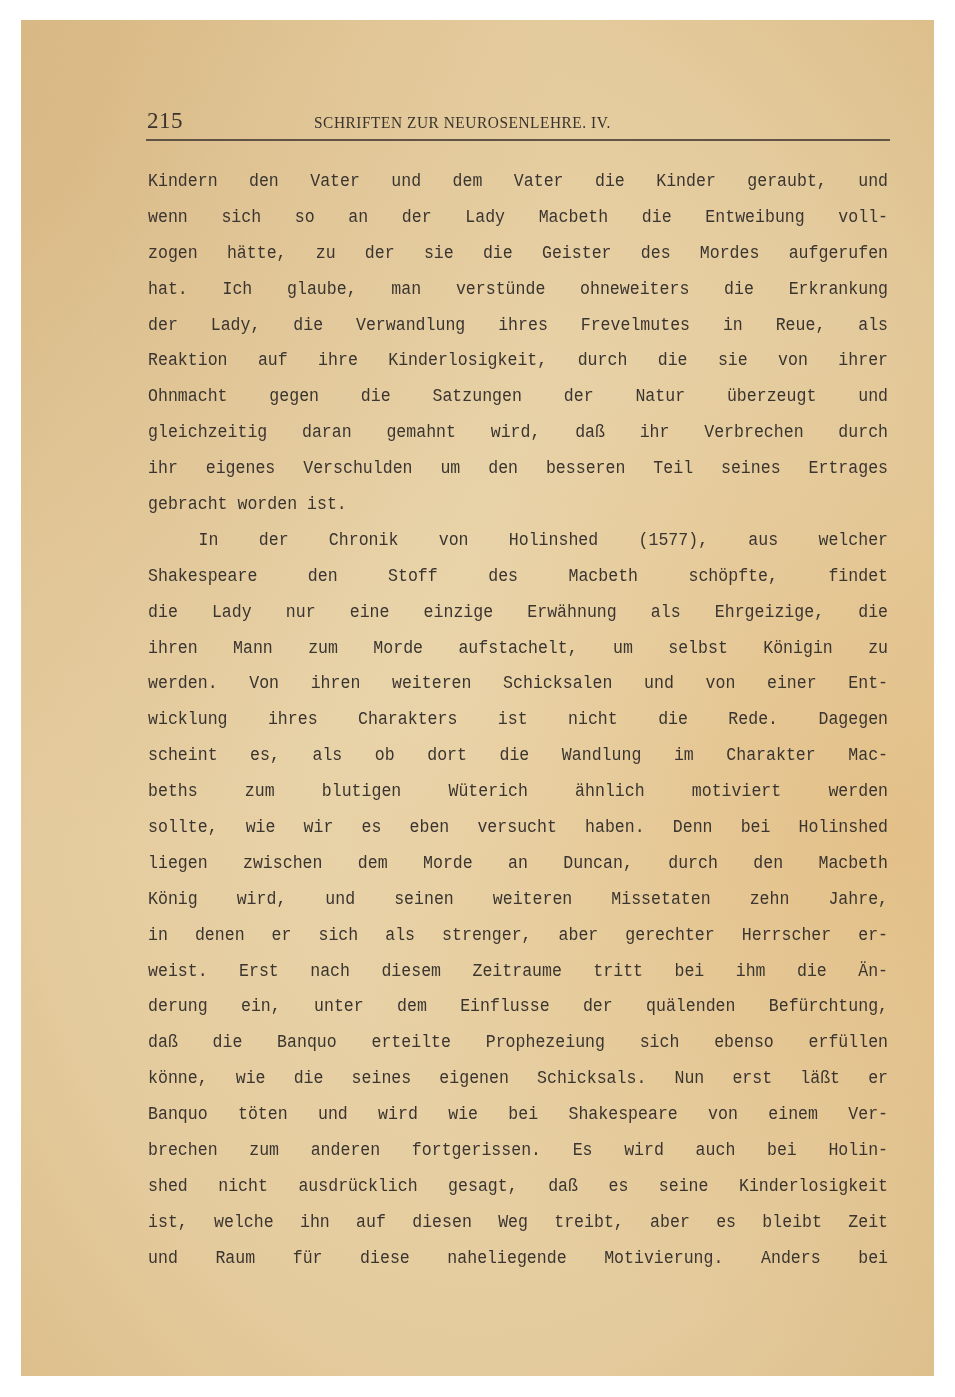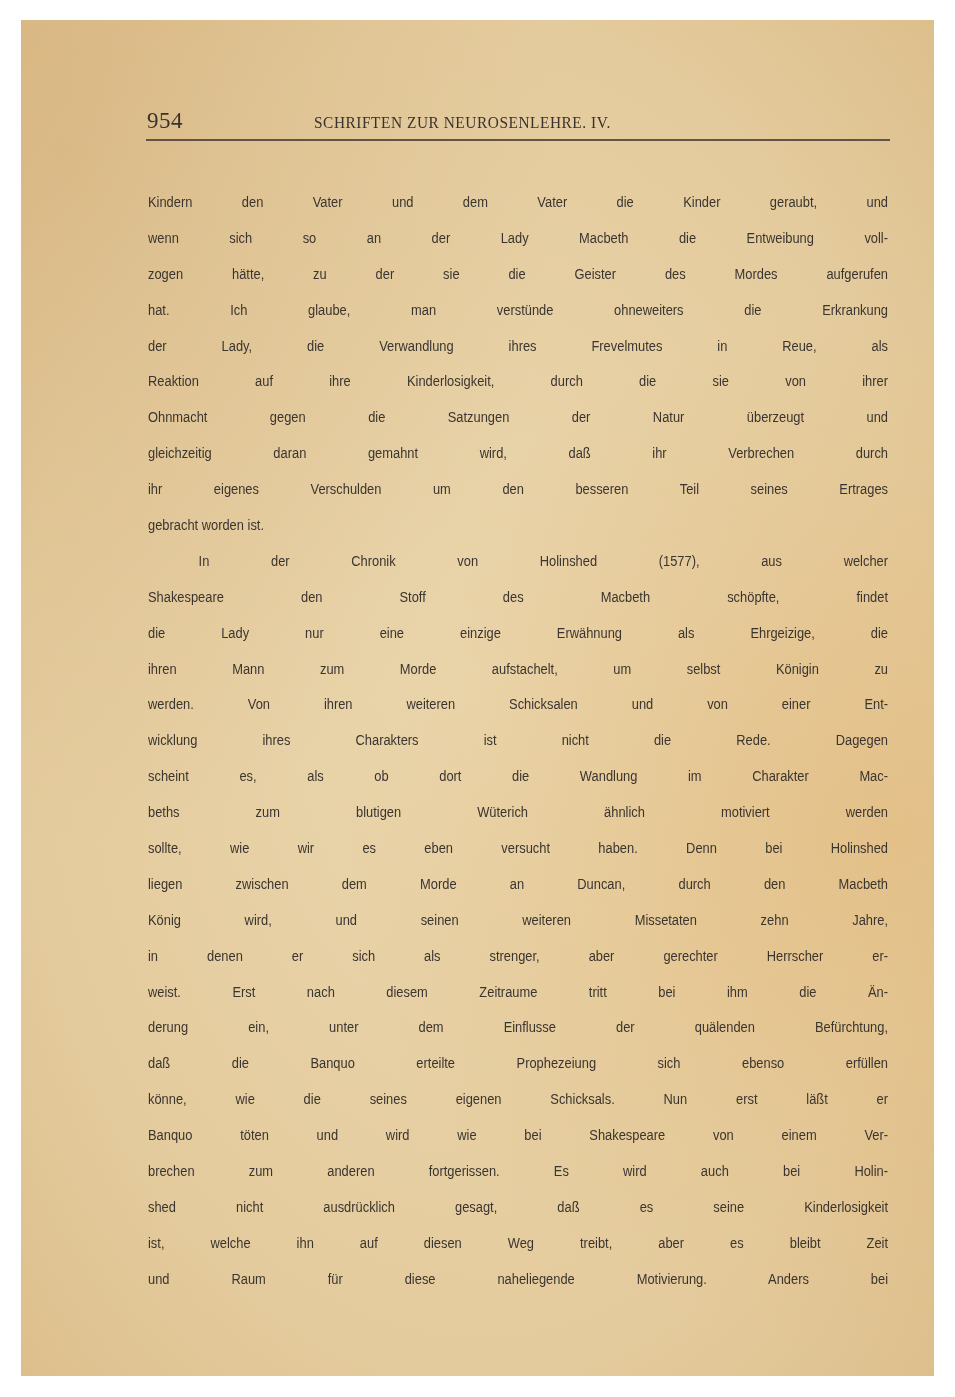--- a/index.html
+++ b/index.html
@@ -54,24 +54,24 @@
       left: 125px;
       top: 119px;
       width: 744px;
       height: 2px;
       background: #4a4038;
       opacity: 0.85;
     }
     .body-text {
       position: absolute;
       left: 127px;
-      top: 165px;
+      top: 144px;
       width: 740px;
-      font-family: Liberation Sans, sans-serif;
-      font-size: 14px;
+      font-family: Liberation Mono, monospace;
+      font-size: 18px;
       line-height: 35.9px;
       color: #3b3530;
     }
     .line {
       display: block;
       text-align: justify;
       text-align-last: justify;
       white-space: nowrap;
       height: 35.9px;
       transform: scaleX(0.92);
@@ -84,21 +84,21 @@
     .line.indent {
       padding-left: 55px;
       box-sizing: border-box;
     }
   </style>
 </head>
 <body>
 
 <div class="page">
   <div class="running-head">
-    <span class="page-number">954</span>
+    <span class="page-number">215</span>
     <span class="running-title">SCHRIFTEN ZUR NEUROSENLEHRE. IV.</span>
   </div>
   <div class="head-rule"></div>
 
   <div class="body-text">
 
     <div>
       <span class="line">Kindern den Vater und dem Vater die Kinder geraubt, und</span>
       <span class="line">wenn sich so an der Lady Macbeth die Entweibung voll-</span>
       <span class="line">zogen hätte, zu der sie die Geister des Mordes aufgerufen</span>

